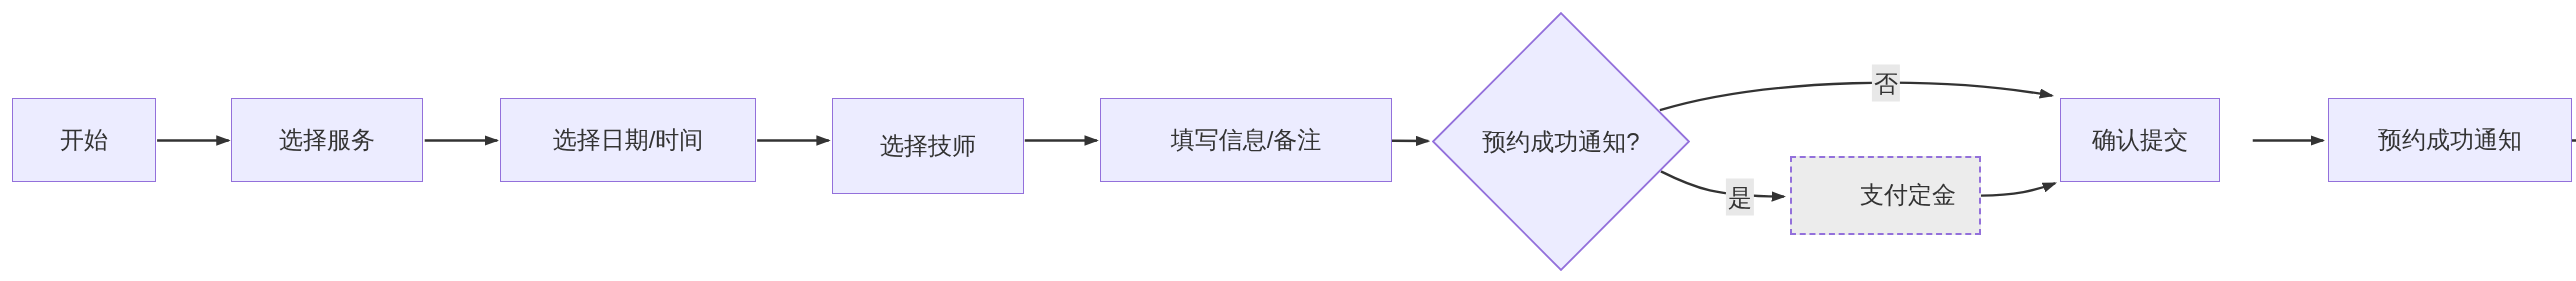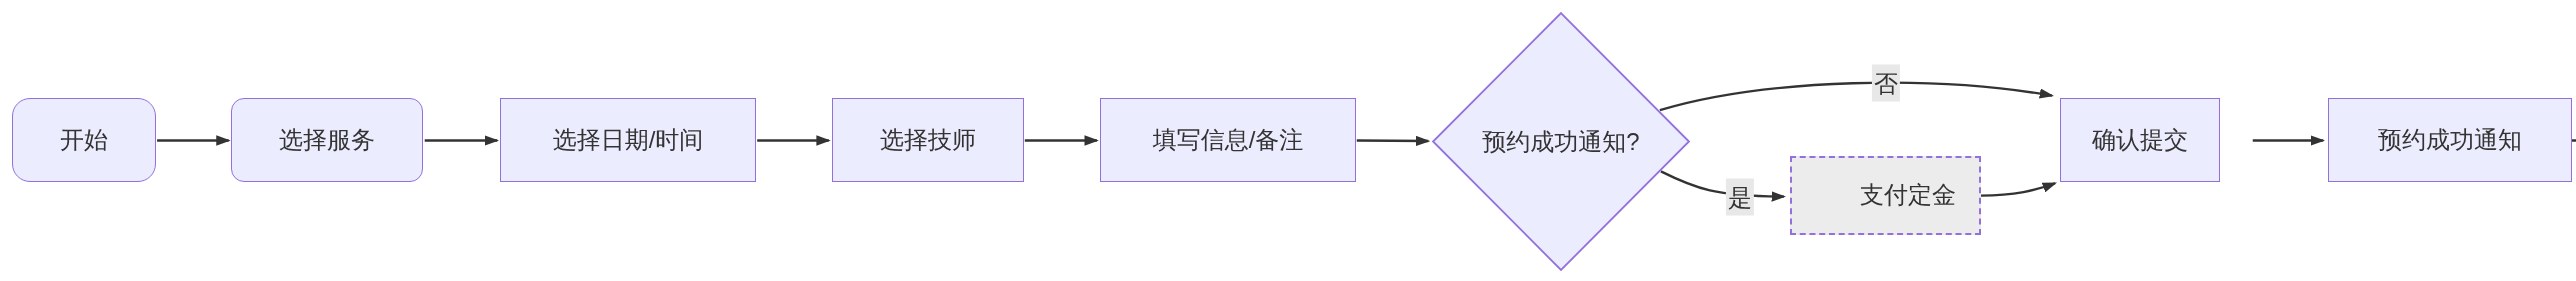--- a/index.html
+++ b/index.html
@@ -98,33 +98,33 @@
       <path d="M 1988 273 L 2128 273" class="edge" marker-end="url(#arrow)"></path>
       <path d="M 2633 273 L 2772 274" class="edge" marker-end="url(#arrow)"></path>
       <path d="M 3222 214 C 3430 152, 3760 146, 3984 186" class="edge" marker-end="url(#arrow)"></path>
       <path d="M 3224 333 C 3292 367, 3330 381, 3463 382" class="edge" marker-end="url(#arrow)"></path>
       <path d="M 3846 380 C 3912 380, 3952 370, 3990 356" class="edge" marker-end="url(#arrow)"></path>
       <path d="M 4374 273 L 4511 273" class="edge" marker-end="url(#arrow)"></path>
       <path d="M 4992 273 L 5134 273" class="edge" marker-end="url(#arrow)"></path>
     </svg>
 <div class="edge-label" style="left: 1886px; top: 83px;">否</div>
     <div class="edge-label" style="left: 1740px; top: 197px;">是</div>
-    <div class="node" style="left: 12px; top: 98px; width: 144px; height: 84px; border-radius: 18px;">
+    <div class="node" style="left: 12px; top: 98px; width: 144px; height: 84px;">
       <span>开始</span>
     </div>
-    <div class="node" style="left: 231px; top: 98px; width: 192px; height: 84px; border-radius: 13px;">
+    <div class="node" style="left: 231px; top: 98px; width: 192px; height: 84px;">
       <span>选择服务</span>
     </div>
     <div class="node" style="left: 500px; top: 98px; width: 256px; height: 84px;">
       <span>选择日期/时间</span>
     </div>
-    <div class="node" style="left: 832px; top: 98px; width: 192px; height: 84px;">
+    <div class="node" style="left: 832px; top: 98px; width: 192px; height: 96px;">
       <span>选择技师</span>
     </div>
-    <div class="node" style="left: 1100px; top: 98px; width: 256px; height: 84px;">
+    <div class="node" style="left: 1100px; top: 98px; width: 292px; height: 84px;">
       <span>填写信息/备注</span>
     </div>
     <div class="diamond-wrap" style="left: 1432px; top: 12.4px; width: 258px; height: 259px;">
       <svg viewBox="0 0 500 502">
         <polygon points="250,2 498,251 250,500 2,251" class="diamond-shape"></polygon>
       </svg>
       <div class="node-label">预约成功通知?</div>
     </div>
     <div class="node dashed" style="left: 1790px; top: 156px; width: 191px; height: 79px; padding-left: 45px;">
       <span>支付定金</span>

